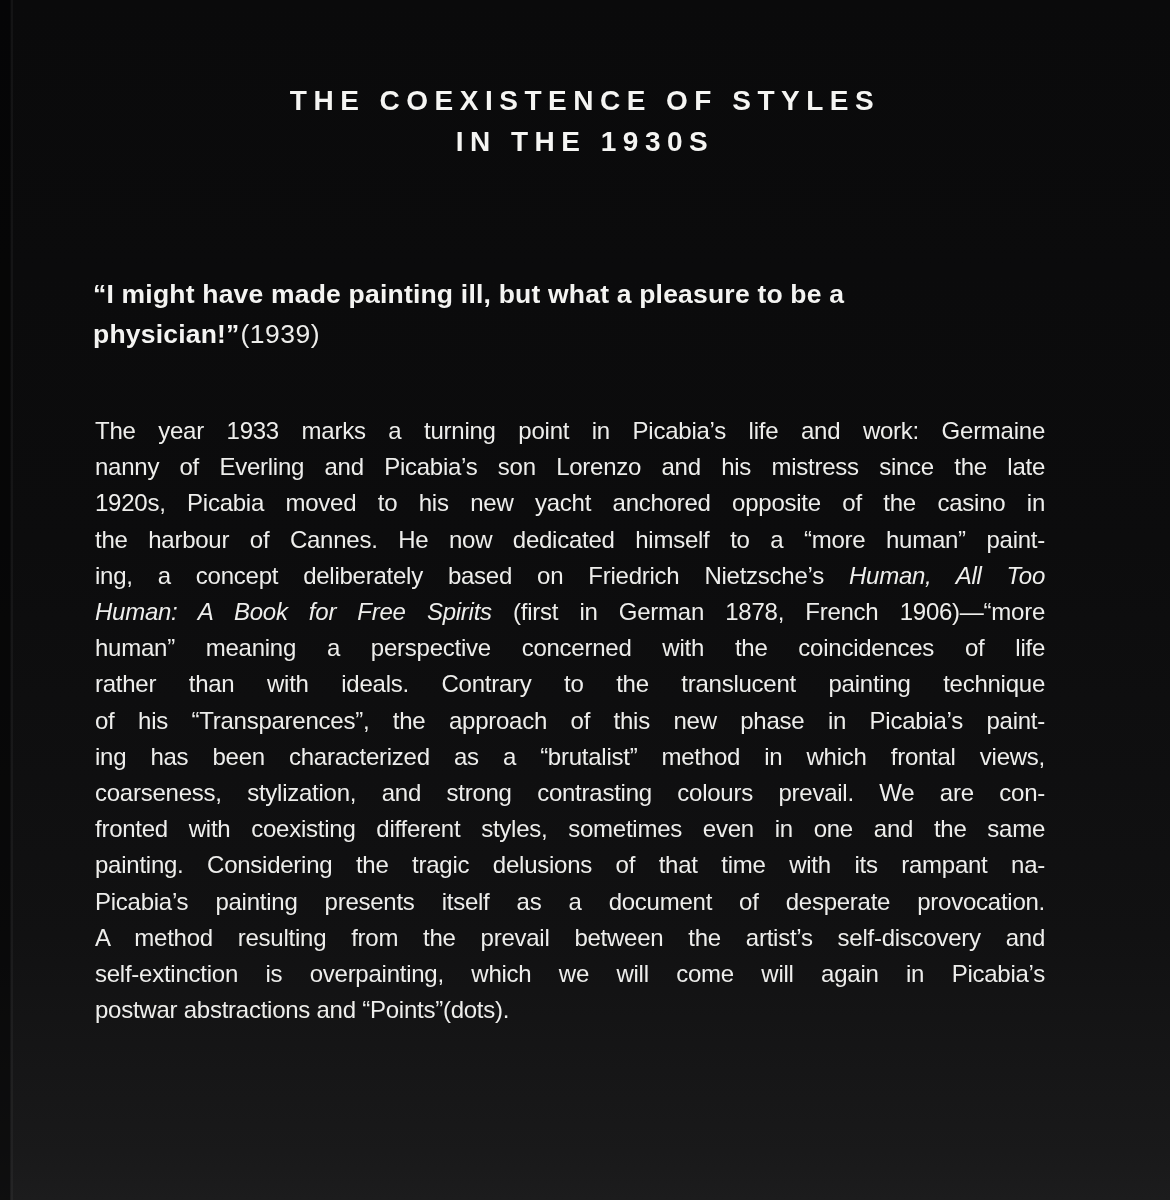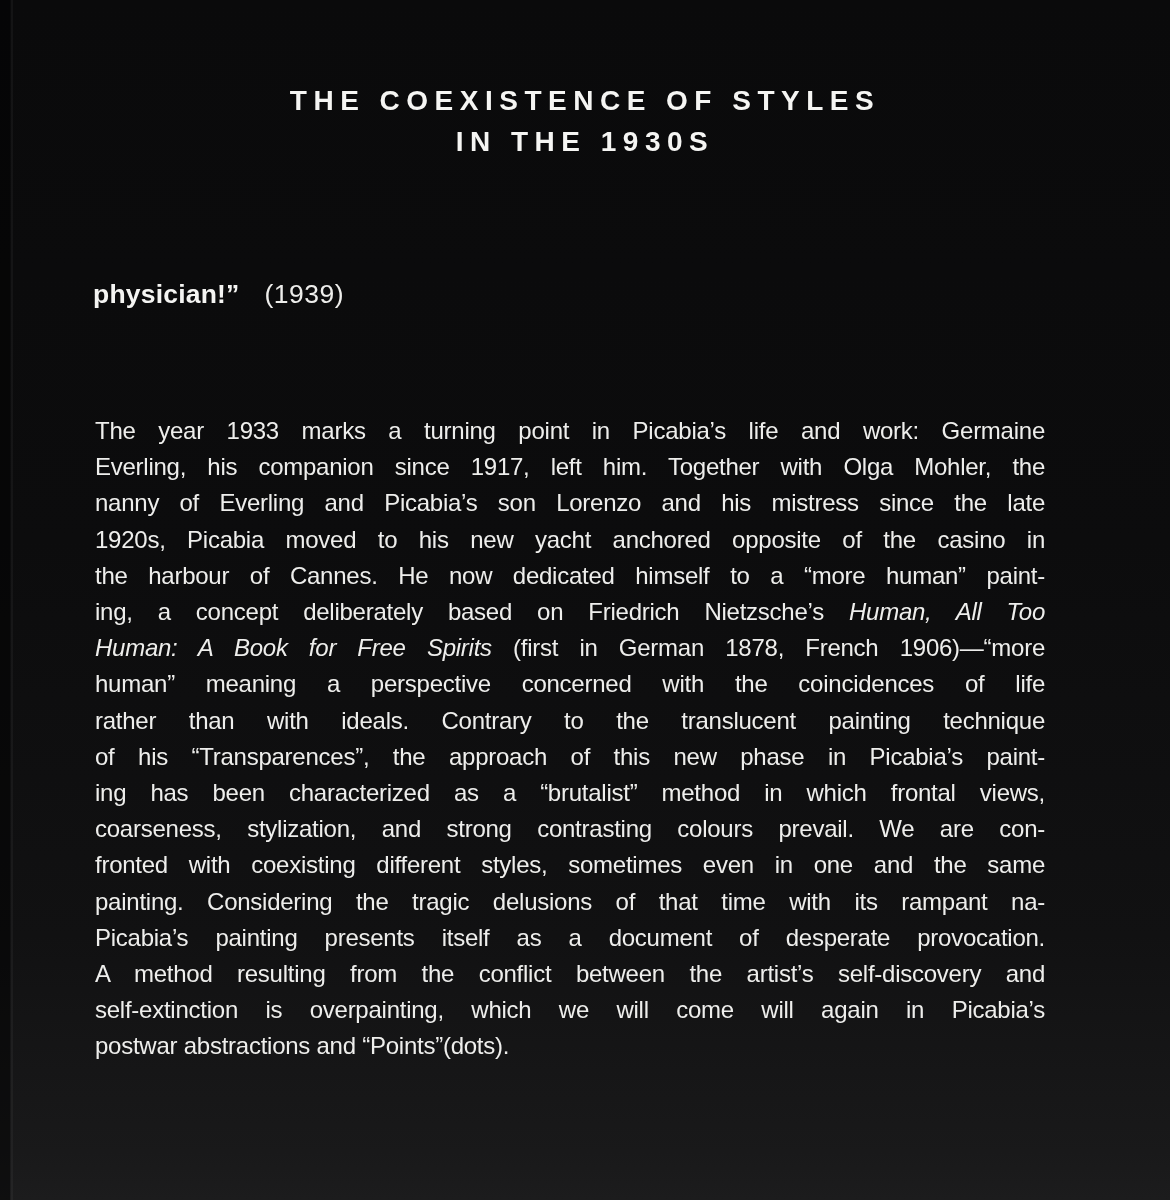--- a/index.html
+++ b/index.html
@@ -56,21 +56,21 @@
     font-weight: bold;
     font-size: 26.5px;
     line-height: 40px;
     letter-spacing: 0.2px;
     color: #f4f4f2;
   }
   .quote .quote-line { white-space: nowrap; }
   .quote .year {
     font-weight: normal;
     letter-spacing: 0.5px;
-    margin-left: 25px;
+    margin-left: 1px;
     color: #ededeb;
   }
 
   .body-text {
     position: absolute;
     top: 393px;
     left: 95px;
     width: 950px;
     font-size: 24px;
     line-height: 36.2px;
@@ -92,39 +92,39 @@
 <body>
 
 <div class="page">
 
   <div class="title">
     <div class="title-line">THE COEXISTENCE OF STYLES</div>
     <div class="title-line">IN THE 1930S</div>
   </div>
 
   <div class="quote">
+    <div class="quote-line">“I might have made painting ill, but what a pleasure to be a</div>
     <div class="quote-line">
       <span>physician!”</span><span class="year">(1939)</span>
     </div>
   </div>
 
   <div class="body-text">
       <div class="body-line"><span>The year 1933 marks a turning point in Picabia’s life and work: Germaine</span></div>
-      <div class="body-line"><span>Everling, his companion since 1917, left him. Together with Olga Mohler, the</span></div>
       <div class="body-line"><span>nanny of Everling and Picabia’s son Lorenzo and his mistress since the late</span></div>
       <div class="body-line"><span>1920s, Picabia moved to his new yacht anchored opposite of the casino in</span></div>
       <div class="body-line"><span>the harbour of Cannes. He now dedicated himself to a “more human” paint-</span></div>
       <div class="body-line"><span>ing, a concept deliberately based on Friedrich Nietzsche’s </span><span class="it">Human, All Too</span></div>
       <div class="body-line"><span class="it">Human: A Book for Free Spirits </span><span>(first in German 1878, French 1906)—“more</span></div>
       <div class="body-line"><span>human” meaning a perspective concerned with the coincidences of life</span></div>
       <div class="body-line"><span>rather than with ideals. Contrary to the translucent painting technique</span></div>
       <div class="body-line"><span>of his “Transparences”, the approach of this new phase in Picabia’s paint-</span></div>
       <div class="body-line"><span>ing has been characterized as a “brutalist” method in which frontal views,</span></div>
       <div class="body-line"><span>coarseness, stylization, and strong contrasting colours prevail. We are con-</span></div>
       <div class="body-line"><span>fronted with coexisting different styles, sometimes even in one and the same</span></div>
       <div class="body-line"><span>painting. Considering the tragic delusions of that time with its rampant na-</span></div>
       <div class="body-line"><span>Picabia’s painting presents itself as a document of desperate provocation.</span></div>
-      <div class="body-line"><span>A method resulting from the conflict between the artist’s self-discovery and</span></div>
+      <div class="body-line"><span>A method resulting from the prevail between the artist’s self-discovery and</span></div>
       <div class="body-line"><span>self-extinction is overpainting, which we will come will again in Picabia’s</span></div>
       <div class="body-line"><span>postwar abstractions and “Points”(dots).</span></div>
     </div>
 
 </div>
 
 </body></html>

